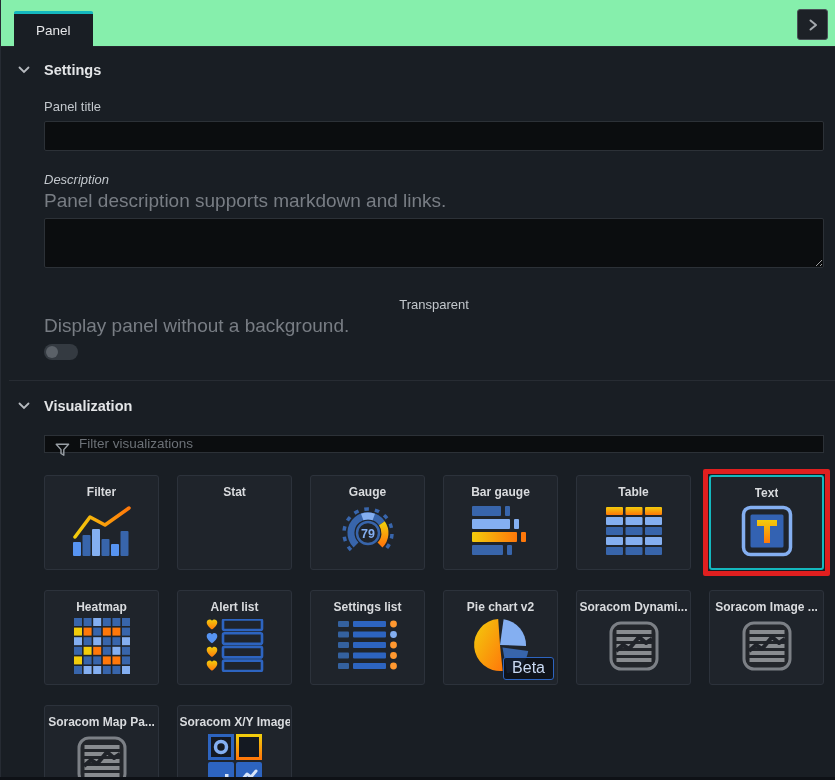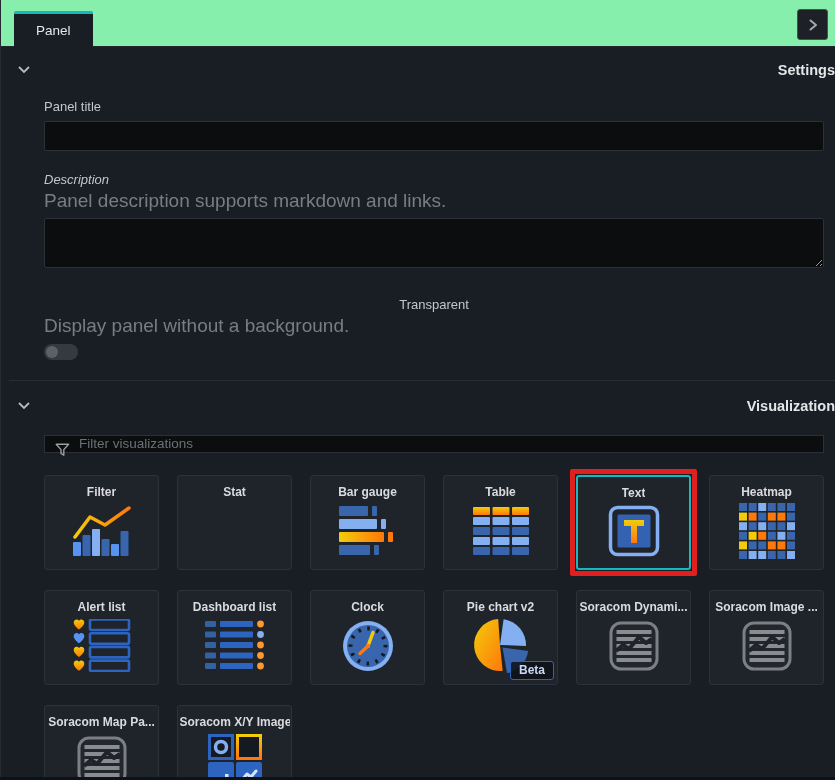--- a/index.html
+++ b/index.html
@@ -18,21 +18,21 @@
     display:flex; align-items:center; padding:0 22px;
     background:#191e24; border-top:3px solid #14b8be;
     border-radius:2px 2px 0 0; font-size:13.5px; color:#e6e7e9; cursor:pointer;
   }
   .collapse-btn {
     position:absolute; right:7px; top:9px; width:31px; height:31px;
     background:#1d2127; border:1px solid #4a4f56; border-radius:3px;
     display:flex; align-items:center; justify-content:center; cursor:pointer;
   }
   
-  .section-header { display:flex; align-items:center; gap:14px; padding-left:17px; cursor:pointer;justify-content:space-between; }
+  .section-header { display:flex; align-items:center; gap:14px; padding-left:17px; cursor:pointer; }
   .section-header h2 { font-size:14.5px; font-weight:700; color:#e3e5e7; }
   .sec-settings { margin-top:15px; }
   .form { margin:0 11px 0 43px; }
   .field-label { font-size:13px; color:#c2c7cc; }
   .help-text { font-size:19px; color:#787d84; margin-top:3px; }
   .lbl-paneltitle { margin-top:21px; }
   .text-input {
     width:100%; height:30px; margin-top:7px;
     background:#0b0d0f; border:1px solid #2c3137; border-radius:2px;
     color:#d8dadd; font-size:13px; padding:0 8px;
@@ -78,21 +78,21 @@
   }
   .card-icon { flex:1; display:flex; align-items:center; justify-content:center; padding-bottom:6px; }
   .card.selected { border:2px solid #14b8be; }
   .red-annotation {
     position:absolute; inset:-8px; border:5px solid #e01f1f;
     border-radius:2px; pointer-events:none; z-index:5;
   }
   .beta-badge {
     position:absolute; right:3px; bottom:4px; padding:1px 8px 2px;
     border:1px solid #2d64c0; border-radius:3px; background:rgba(13,17,23,.85);
-    color:#c9d9f3; font-size:12px;font-weight:bold;
+    color:#c9d9f3; font-size:16px;
   }
   .bottom-strip { position:absolute; left:0; right:0; bottom:0; height:3px; background:#0e1116; }
 </style>
 </head>
 <body>
 
 <svg width="0" height="0" style="position:absolute" aria-hidden="true">
   <defs>
     <linearGradient id="gradOrV" x1="0" y1="0" x2="0" y2="1">
       <stop offset="0" stop-color="#f2cc0c"></stop>
@@ -177,20 +177,33 @@
           <rect x="48.5" y="25" width="8" height="25" rx="1" fill="#3865ab"></rect>
           <polyline points="3,31 18,11 33,19 57,2" fill="none" stroke="url(#gradOrH)" stroke-width="3.5" stroke-linejoin="round" stroke-linecap="round"></polyline>
         </svg>
           </div>
       </div>
 
       <div class="card">
         <div class="card-title">Stat</div>
       </div>
 
+      <div class="card">
+        <div class="card-title">Gauge</div>
+        <div class="card-icon">
+            <svg width="56" height="56" viewBox="0 0 56 56">
+          <path d="M11,47 A24,24 0 1 1 45,47" fill="none" stroke="#3865ab" stroke-width="3.5" stroke-dasharray="4.5 6"></path>
+          <path d="M16,42 A17,17 0 1 1 41.9,20.2" fill="none" stroke="#3865ab" stroke-width="7"></path>
+          <path d="M22.2,14 A17,17 0 0 1 33.8,14" fill="none" stroke="#84aff1" stroke-width="7"></path>
+          <path d="M41.9,20.2 A17,17 0 0 1 40,42" fill="none" stroke="url(#gradOrV)" stroke-width="7"></path>
+          <circle cx="28" cy="30" r="11" fill="none" stroke="#3865ab" stroke-width="2.5"></circle>
+          <text x="28" y="34.5" text-anchor="middle" font-family="Liberation Sans, sans-serif" font-size="12.5" font-weight="bold" fill="#84aff1">79</text>
+        </svg>
+          </div>
+      </div>
 
       <div class="card">
         <div class="card-title">Bar gauge</div>
         <div class="card-icon">
             <svg width="58" height="49" viewBox="0 0 58 49">
           <rect x="0" y="0" width="29" height="10" rx="1" fill="#3865ab"></rect>
               <rect x="33" y="0" width="5" height="10" rx="1" fill="#3865ab"></rect>
           <rect x="0" y="13" width="38" height="10" rx="1" fill="#84aff1"></rect>
               <rect x="42" y="13" width="5" height="10" rx="1" fill="#84aff1"></rect>
           <rect x="0" y="26" width="45" height="10" rx="1" fill="url(#gradOrH)"></rect>
@@ -310,21 +323,21 @@
               </g>
           <g transform="translate(0,41.1)">
                 <path d="M6 10.6 C6 10.6 0.7 7 0.7 3.6 C0.7 1.6 2.2 0.4 3.7 0.4 C4.7 0.4 5.6 1 6 1.8 C6.4 1 7.3 0.4 8.3 0.4 C9.8 0.4 11.3 1.6 11.3 3.6 C11.3 7 6 10.6 6 10.6 Z" fill="url(#gradOrV)"></path>
                 <rect x="17" y="0.5" width="39" height="10.5" rx="1.5" fill="none" stroke="#2d64c0" stroke-width="2.6"></rect>
               </g>
         </svg>
           </div>
       </div>
 
       <div class="card">
-        <div class="card-title">Dashboard list</div>
+        <div class="card-title">Settings list</div>
         <div class="card-icon">
             <svg width="60" height="52" viewBox="0 0 60 52">
           <g>
                 <rect x="0" y="1" width="11" height="6" rx="1" fill="#34619f"></rect>
                 <rect x="15" y="1" width="33" height="6" rx="1" fill="#2d64c0"></rect>
                 <circle cx="55.5" cy="4" r="3.4" fill="#ff9830"></circle>
               </g>
           <g>
                 <rect x="0" y="11.5" width="11" height="6" rx="1" fill="#34619f"></rect>
                 <rect x="15" y="11.5" width="33" height="6" rx="1" fill="#2d64c0"></rect>
@@ -342,33 +355,20 @@
               </g>
           <g>
                 <rect x="0" y="43" width="11" height="6" rx="1" fill="#34619f"></rect>
                 <rect x="15" y="43" width="33" height="6" rx="1" fill="#2d64c0"></rect>
                 <circle cx="55.5" cy="46" r="3.4" fill="#ff9830"></circle>
               </g>
         </svg>
           </div>
       </div>
 
-      <div class="card">
-        <div class="card-title">Clock</div>
-        <div class="card-icon">
-            <svg width="56" height="56" viewBox="0 0 56 56">
-          <circle cx="28" cy="28" r="25" fill="#84aff1"></circle>
-          <circle cx="28" cy="28" r="21" fill="#3865ab"></circle>
-          <circle cx="28" cy="28" r="17.5" fill="none" stroke="#161a20" stroke-width="4" stroke-dasharray="2.6 6.56" transform="rotate(-4 28 28)"></circle>
-          <line x1="28" y1="28" x2="33" y2="14.5" stroke="#f2cc0c" stroke-width="3.5" stroke-linecap="round"></line>
-          <line x1="28" y1="28" x2="20" y2="35.5" stroke="#ff780a" stroke-width="3.5" stroke-linecap="round"></line>
-          <circle cx="28" cy="28" r="2.2" fill="#ff780a"></circle>
-        </svg>
-          </div>
-      </div>
 
       <div class="card">
         <div class="card-title">Pie chart v2</div>
         <div class="card-icon">
             <svg width="60" height="60" viewBox="0 0 60 60">
           <path d="M29,29 L31.7,54.9 A26,26 0 1 1 27.2,3.1 Z" fill="url(#gradOrD)"></path>
           <path d="M29,29 L32.6,3.3 A26,26 0 0 1 55,29.9 Z" fill="#84aff1"></path>
           <path d="M31.5,31.5 L57.2,35.1 A26,26 0 0 1 36,57.1 Z" fill="#3865ab"></path>
         </svg>
           </div>

